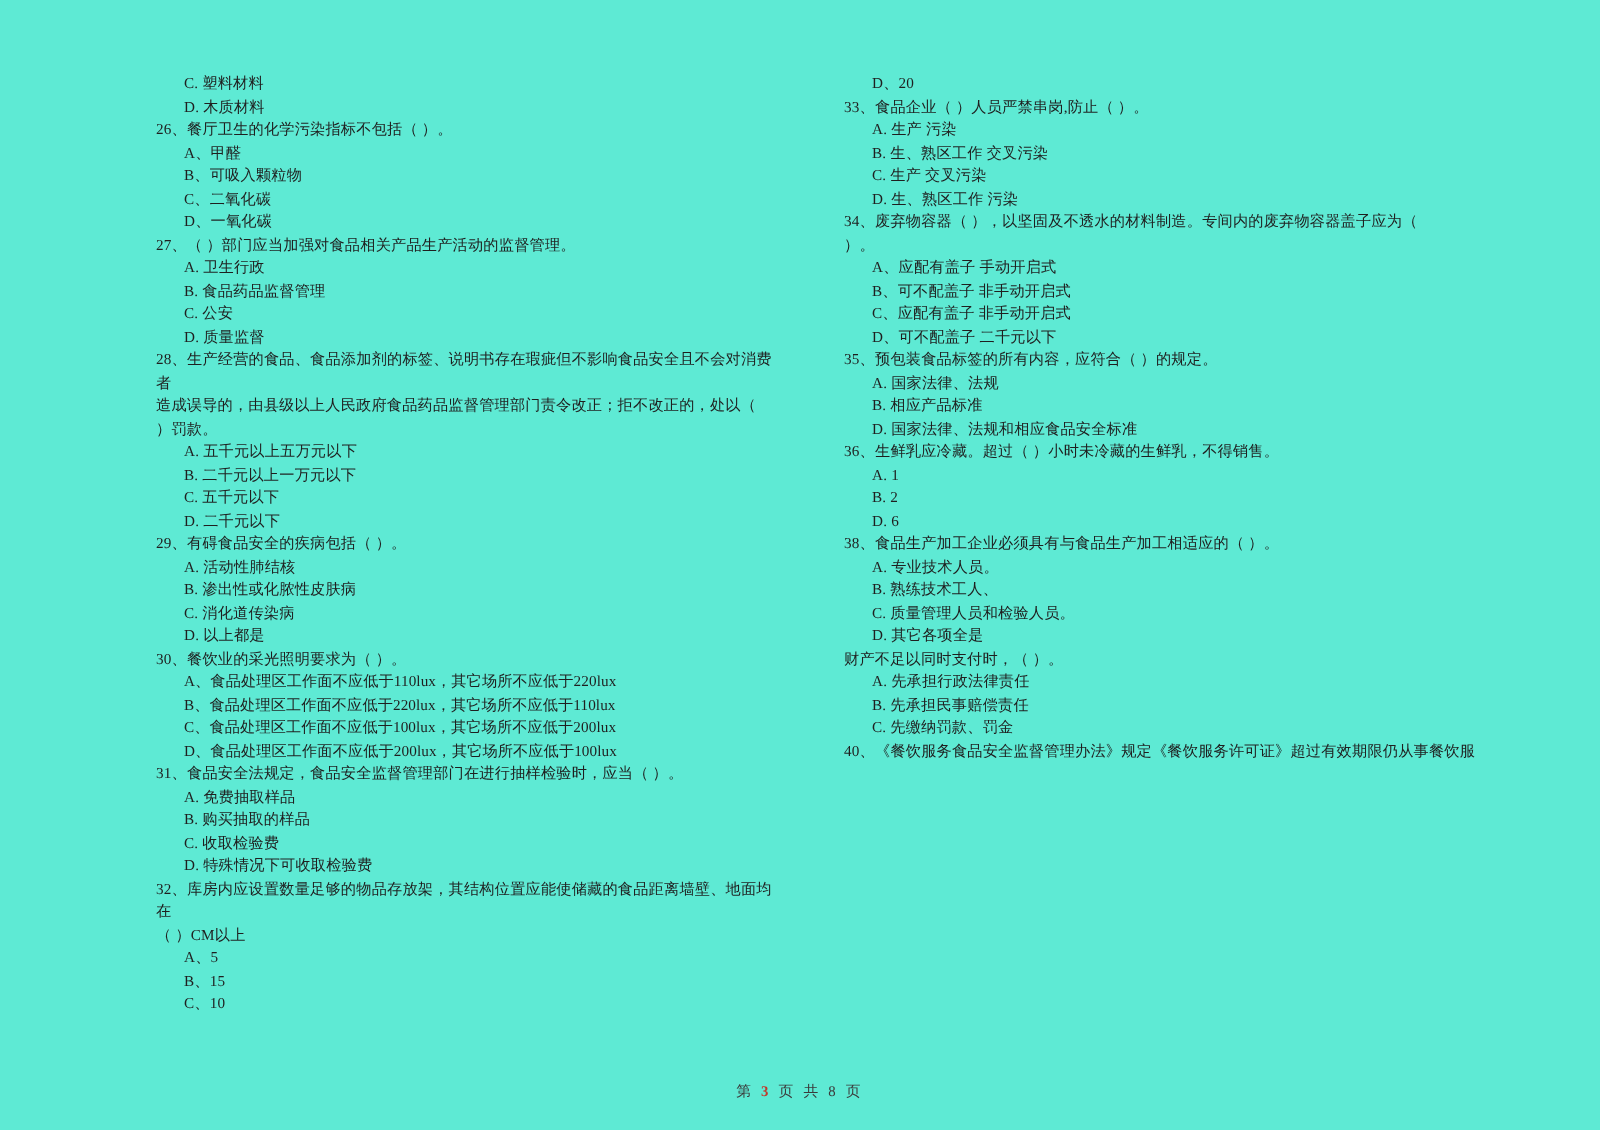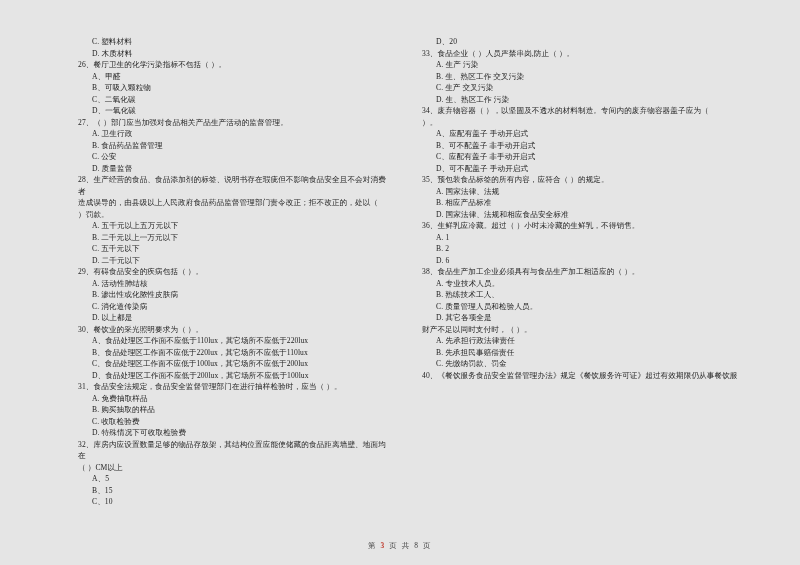--- a/index.html
+++ b/index.html
@@ -11,21 +11,21 @@
     width: 800px;
     height: 565px;
     font-family: "Liberation Serif", "DejaVu Serif", serif;
     color: #1a1a1a;
     position: relative;
     overflow: hidden;
   }
   #page {
     position: absolute;
     inset: 0;
-    background: #e5e5e5;
+    background: #5eead4;
   }
   .columns {
     position: absolute;
     top: 36px;
     left: 0;
     right: 0;
     bottom: 42px;
     display: flex;
     flex-direction: row;
   }
@@ -162,21 +162,21 @@
         <div class="opt">C. 生产  交叉污染</div>
         <div class="opt">D. 生、熟区工作  污染</div>
       </div>
 
       <div class="qblock">
         <div class="stem"><span>34、</span><span>废弃物容器（             ），以坚固及不透水的材料制造。专间内的废弃物容器盖子应为（</span></div>
         <div class="stem cont">）。</div>
         <div class="opt">A、应配有盖子   手动开启式</div>
         <div class="opt">B、可不配盖子   非手动开启式</div>
         <div class="opt">C、应配有盖子   非手动开启式</div>
-        <div class="opt">D、可不配盖子   手动开启式</div>
+        <div class="opt">D、可不配盖子   二千元以下</div>
       </div>
 
       <div class="qblock">
         <div class="stem"><span>35、</span><span>预包装食品标签的所有内容，应符合（      ）的规定。</span></div>
         <div class="opt">A. 国家法律、法规</div>
         <div class="opt">B. 相应产品标准</div>
         <div class="opt">D. 国家法律、法规和相应食品安全标准</div>
       </div>
 
       <div class="qblock">

